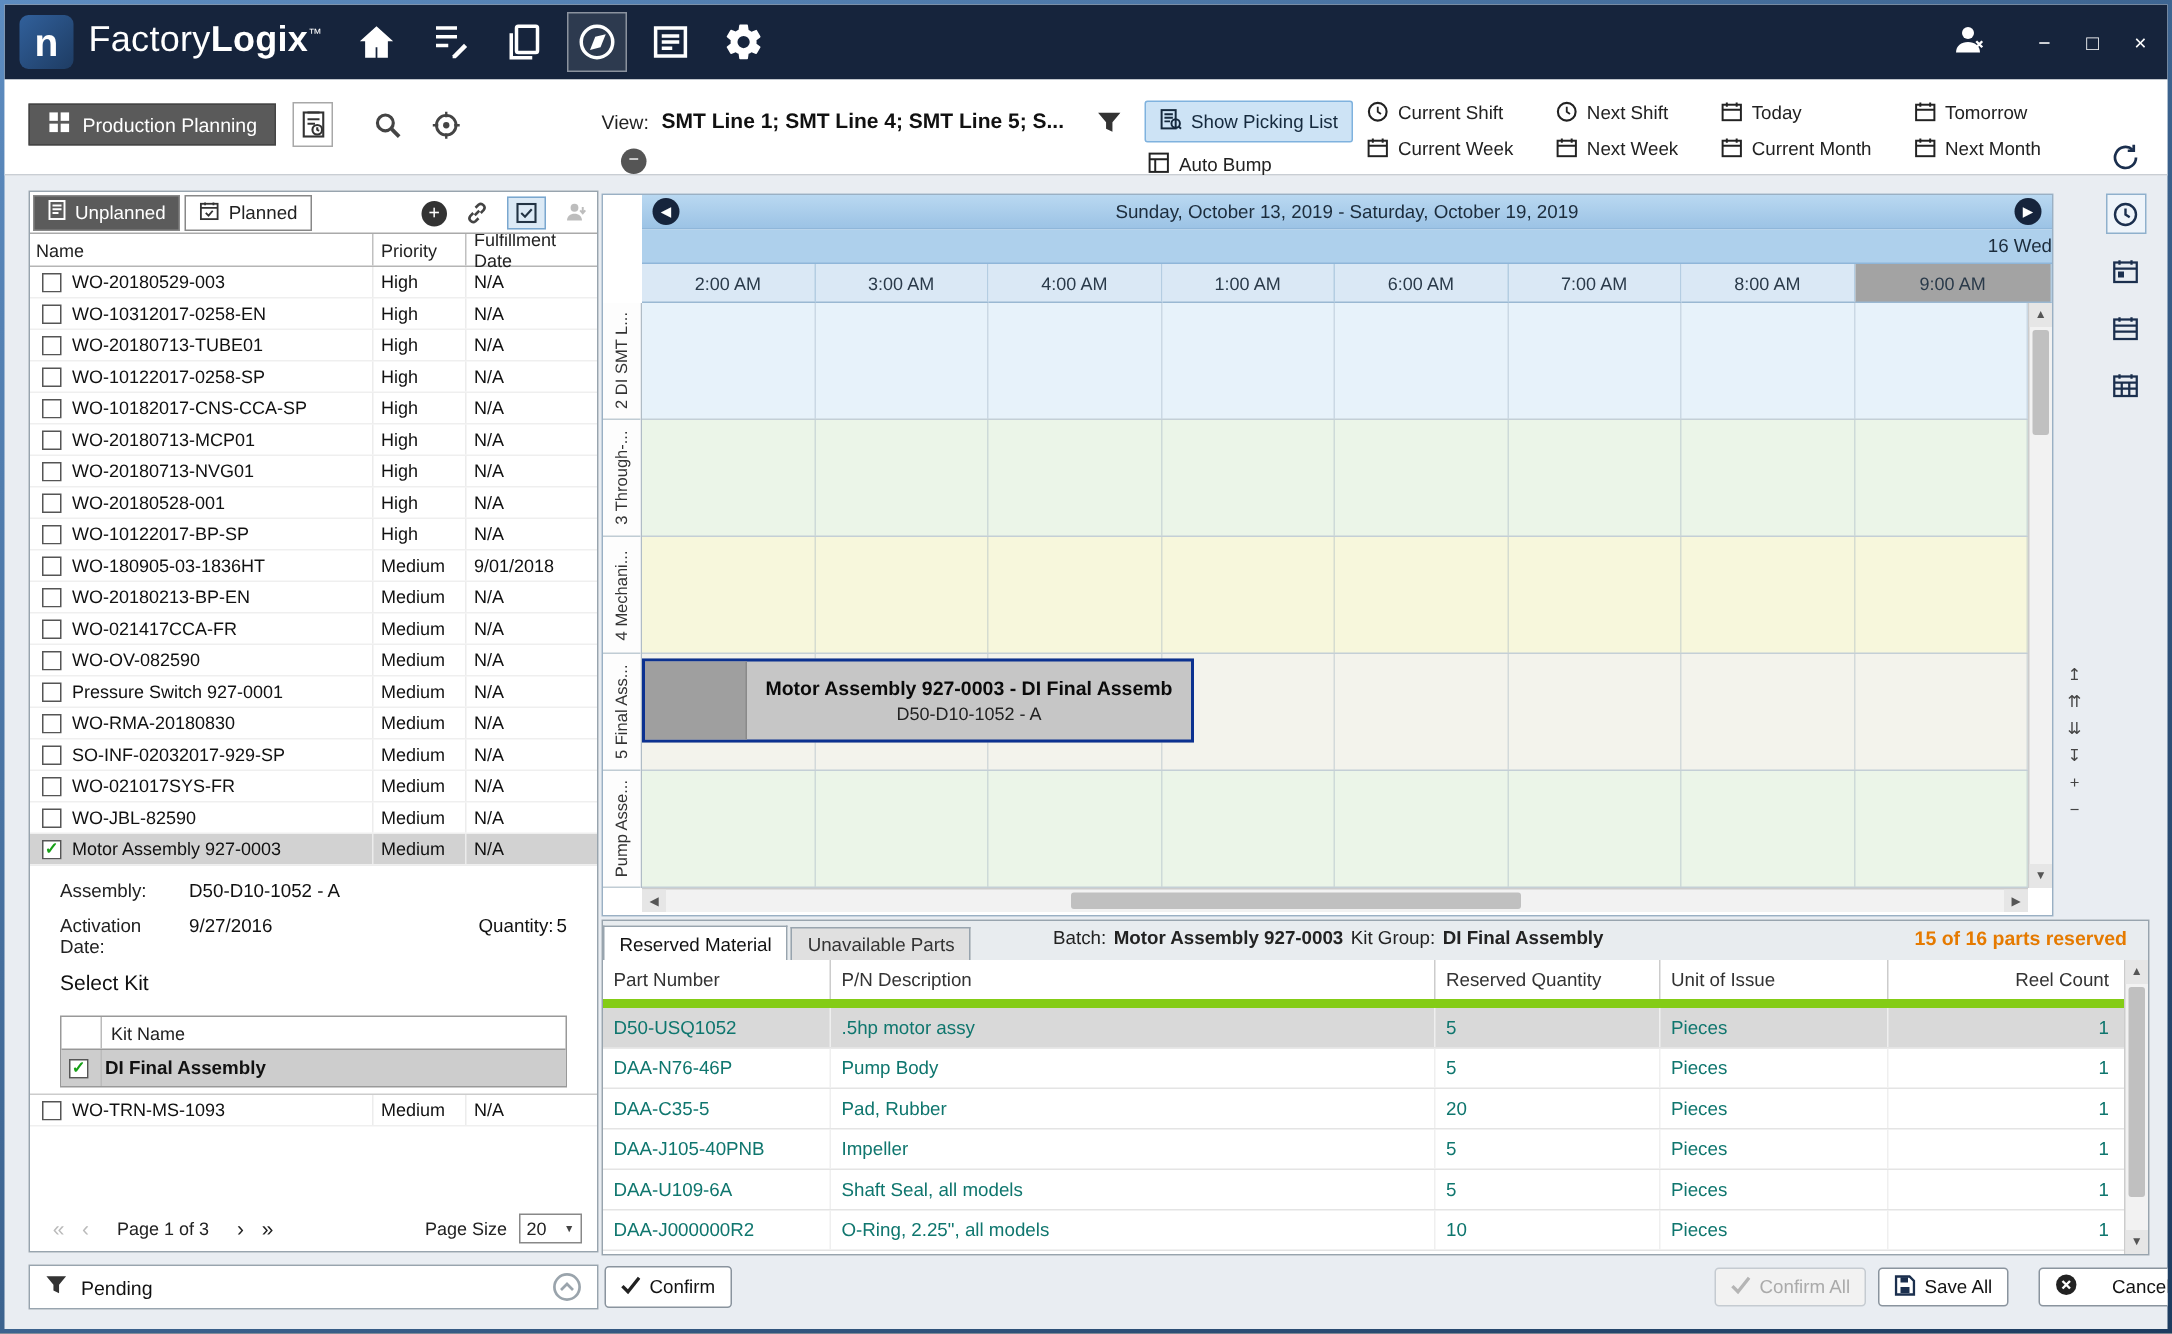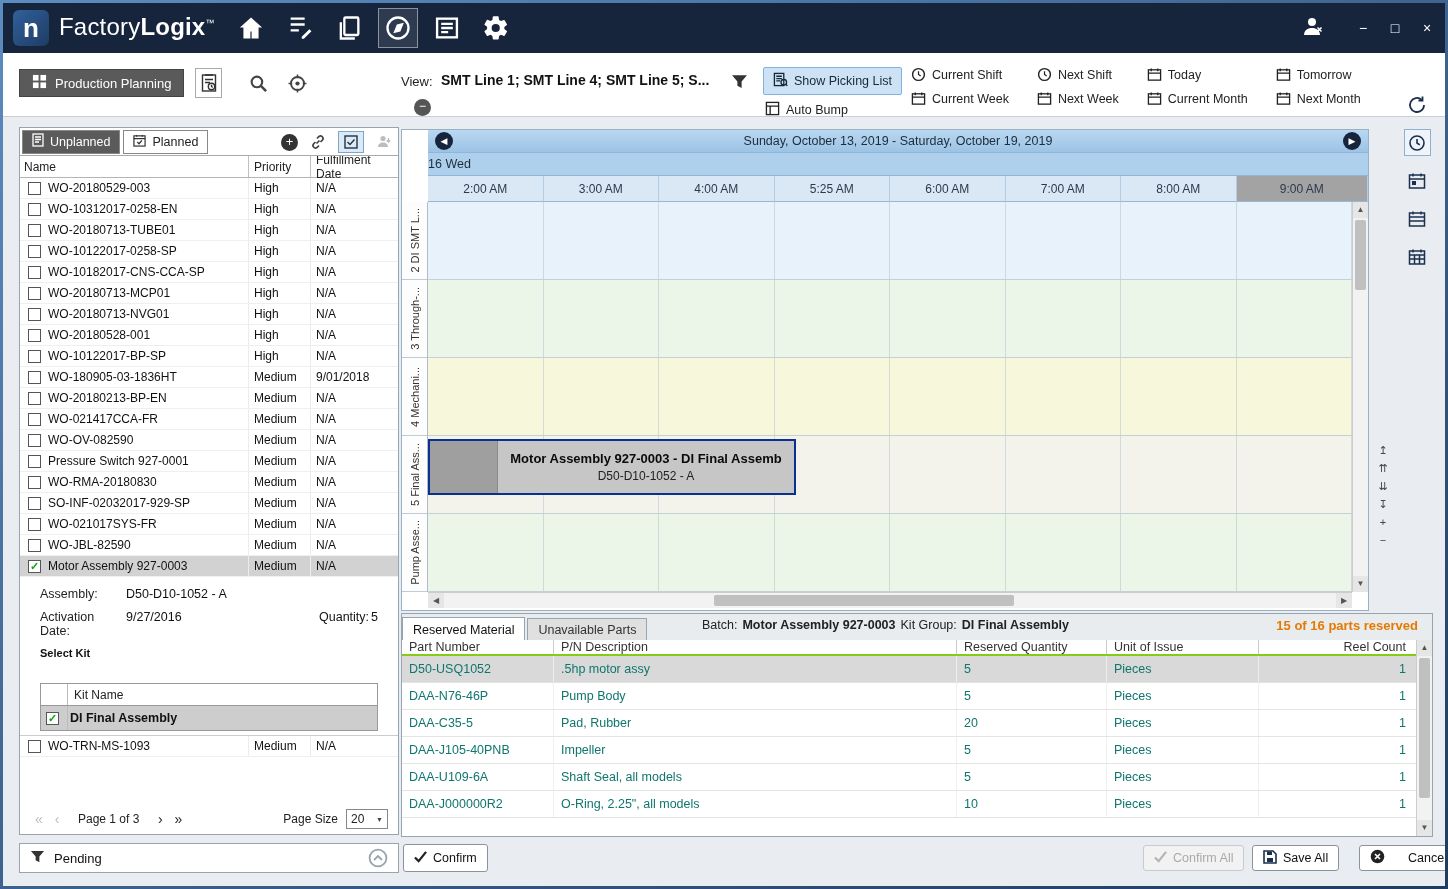--- a/index.html
+++ b/index.html
@@ -57,42 +57,42 @@
   .c-date { flex:1; padding-left:5px; }
   .wo-row { display:flex; height:21px; align-items:center; font-size:12px; color:#111; border-bottom:1px solid #efefef; cursor:pointer; }
   .wo-row .c-pri, .wo-row .c-date { border-left:1px solid #ececec; height:100%; display:flex; align-items:center; }
   .wo-row.sel { background:#d2d2d2; }
   .cbx { flex:0 0 13px; width:13px; height:13px; border:1px solid #555; background:#fff; margin:0 7px 0 4px; font-size:11px; line-height:11px; text-align:center; color:#17a017; font-weight:bold; cursor:pointer; }
   .cbx.on { color:#17a017; }
   #wo-detail { padding:10px 20px 4px 20px; font-size:12.5px; color:#111; }
   .d-row { display:flex; margin-bottom:9px; align-items:baseline; }
   .d-lbl { flex:0 0 86px; color:#222; }
   .d-qty { margin-left:auto; display:flex; gap:2px; }
-  .select-kit { font-weight:bold; font-size:11px; margin:8px 0 24px; }
+  .select-kit { font-weight:normal; font-size:14px; margin:8px 0 14px; }
   .kit-table { border:1px solid #999; width:338px; }
   .kit-head { display:flex; align-items:center; height:22px; border-bottom:1px solid #999; font-size:12px; color:#222; }
   .kit-cb-col { flex:0 0 27px; height:100%; border-right:1px solid #bbb; }
   .kit-head span:last-child { padding-left:6px; }
   .kit-row { display:flex; align-items:center; height:24px; background:#cdcdcd; font-size:12.5px; cursor:pointer; }
   .kit-row .kit-name { font-weight:bold; padding-left:2px; }
   #wo-trailing { border-top:1px solid #ccc; }
   .lp-pagination { position:absolute; bottom:0; left:0; right:0; height:30px; display:flex; align-items:center; padding:0 10px; font-size:12px; color:#222; }
   .pg-btn { width:18px; text-align:center; font-size:14px; cursor:pointer; color:#222; }
   .pg-btn.dis { color:#bbb; }
   .pg-text { margin:0 12px; }
   .pg-size-label { margin-left:auto; margin-right:8px; }
   .pg-size { display:inline-flex; align-items:center; justify-content:space-between; width:42px; height:20px; border:1px solid #888; padding:0 4px; font-size:12px; cursor:pointer; background:#fff; }
   .pg-size .dd { font-size:7px; color:#444; }
 
   
   #scheduler { position:absolute; left:398px; top:126px; width:968px; height:482px; background:#fff; border:1px solid #9ab0c4; }
   .sch-datebar { position:absolute; left:26px; right:0; top:0; height:23px; background:linear-gradient(#b9d8f1,#9cc3e5); border-bottom:1px solid #8fb6d9; display:flex; align-items:center; font-size:12.5px; color:#1c2c3c; }
   .sch-date { flex:1; text-align:center; }
   .nav-circle { width:18px; height:18px; border-radius:50%; background:#16243c; color:#fff; font-size:9px; line-height:18px; text-align:center; margin:0 7px; cursor:pointer; }
-  .sch-daybar { position:absolute; left:26px; right:0; top:23px; height:23px; background:#aed0ec; border-bottom:1px solid #8fb6d9; display:flex; align-items:center; justify-content:flex-start; font-size:12.5px; color:#1c2c3c; }
+  .sch-daybar { position:absolute; left:26px; right:0; top:23px; height:23px; background:#aed0ec; border-bottom:1px solid #8fb6d9; display:flex; align-items:center; justify-content:flex-end; font-size:12.5px; color:#1c2c3c; }
   #time-header { position:absolute; left:26px; right:0; top:46px; height:26px; display:flex; }
   .time-cell { flex:0 0 115.5px; background:#dae8f5; border-right:1px solid #b4cde2; border-bottom:1px solid #9ab8d2; display:flex; align-items:center; justify-content:center; font-size:12px; color:#2a3a4a; }
   .time-cell:last-child { flex:1; background:#a3a3a3; }
   #res-labels { position:absolute; left:0; top:72px; width:26px; height:390px; border-right:1px solid #b0bcc6; }
   .res-label { height:78px; border-bottom:1px solid #c0ccd4; display:flex; align-items:center; justify-content:center; background:#fdfdfd; }
   .res-label span { writing-mode:vertical-rl; transform:rotate(180deg); font-size:11px; color:#333; white-space:nowrap; }
   #grid-wrap { position:absolute; left:26px; top:72px; width:924px; height:390px; overflow:hidden; }
   .grid-row { height:78px; display:flex; border-bottom:1px solid #c4cfd6; }
   .grid-cell { flex:0 0 115.5px; border-right:1px solid rgba(150,170,185,.35); }
   .grid-cell:last-child { flex:1; }
@@ -121,21 +121,21 @@
   .rs-btn { width:27px; height:27px; display:flex; align-items:center; justify-content:center; cursor:pointer; border:1px solid transparent; }
   .rs-btn.sel { background:#eef4fa; border:1px solid #8fb0cc; }
 
   
   #partspanel { position:absolute; left:398px; top:610px; width:1032px; height:224px; background:#fff; border:1px solid #98a4ae; }
   .pp-tabs { position:relative; height:26px; background:#e8ecef; display:flex; align-items:flex-end; }
   .pp-tab { padding:4px 10px 3px; border:1px solid #98a4ae; border-bottom:none; background:#e0e0e0; color:#333; font-size:12.5px; margin-right:2px; cursor:pointer; }
   .pp-tab.active { background:#fff; color:#111; padding-top:5px; }
   .pp-batch { position:absolute; left:300px; top:4px; font-size:12.5px; color:#222; display:flex; gap:5px; }
   .pp-summary { position:absolute; right:14px; top:4px; font-size:13px; font-weight:bold; color:#e57a00; }
-  .pp-header { display:flex; height:16px; align-items:center; font-size:12.5px; color:#333; border-bottom:2px solid #84cc16; padding-right:16px; }
+  .pp-header { display:flex; height:32px; align-items:center; font-size:12.5px; color:#333; border-bottom:6px solid #84cc16; padding-right:16px; }
   .pc { height:100%; display:flex; align-items:center; padding-left:7px; border-right:1px solid #ccc; overflow:hidden; white-space:nowrap; }
   .pc-part { flex:0 0 152px; }
   .pc-desc { flex:0 0 403px; }
   .pc-qty { flex:0 0 150px; }
   .pc-unit { flex:0 0 152px; }
   .pc-reel { flex:1; justify-content:flex-end; padding-right:10px; border-right:none; }
   .part-row { display:flex; height:27px; align-items:center; font-size:12.5px; color:#0f766e; border-bottom:1px solid #e4e4e4; padding-right:16px; cursor:pointer; }
   .part-row .pc { border-right:1px solid #efefef; }
   .part-row .pc-reel { border-right:none; }
   .part-row.sel { background:#d9d9d9; }
@@ -605,21 +605,21 @@
       <span class="sch-date">Sunday, October 13, 2019 - Saturday, October 19, 2019</span>
       <span class="nav-circle">▶</span>
     </div>
     <div class="sch-daybar">
           <span>16 Wed</span>
         </div>
     <div id="time-header">
           <div class="time-cell">2:00 AM</div>
           <div class="time-cell">3:00 AM</div>
           <div class="time-cell">4:00 AM</div>
-          <div class="time-cell">5:25 AM</div>
+          <div class="time-cell">1:00 AM</div>
           <div class="time-cell">6:00 AM</div>
           <div class="time-cell">7:00 AM</div>
           <div class="time-cell">8:00 AM</div>
           <div class="time-cell">9:00 AM</div>
         </div>
     <div id="res-labels">
           <div class="res-label">
             <span>2 DI SMT L...</span>
           </div>
           <div class="res-label">

